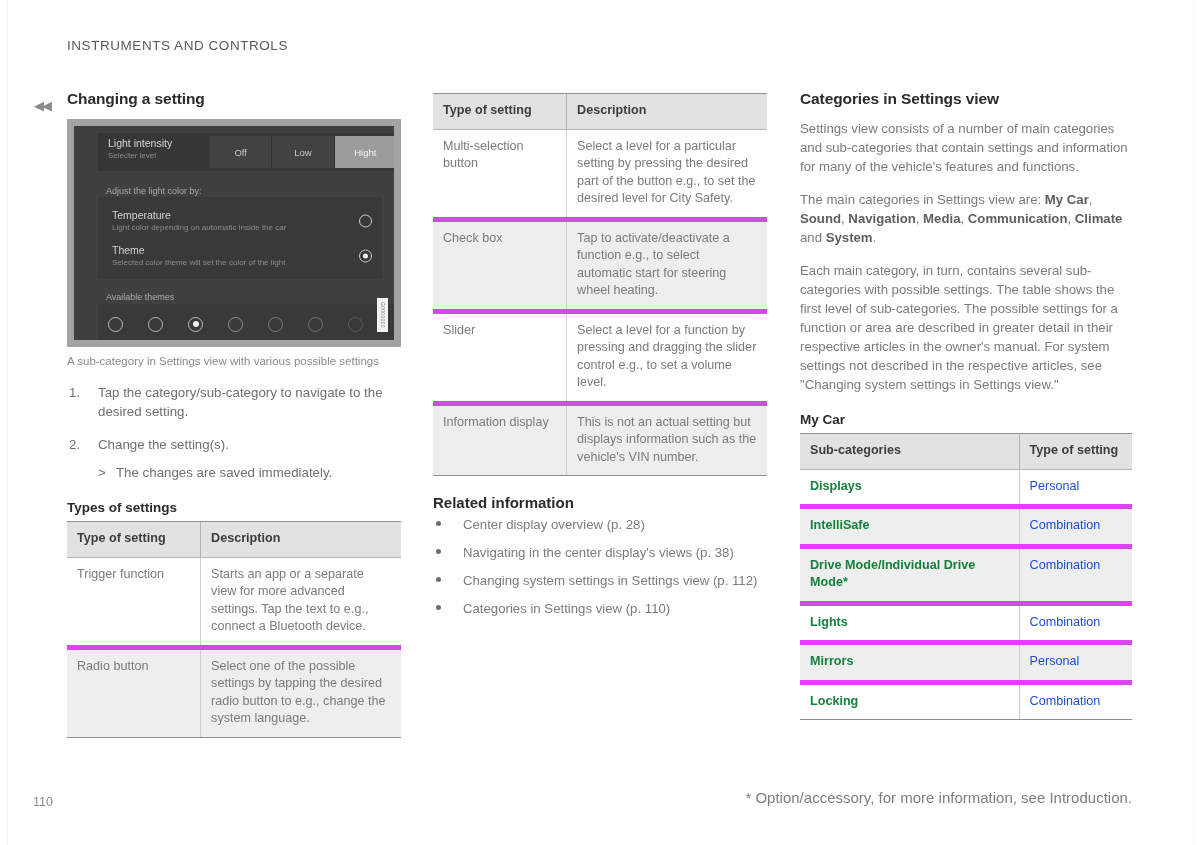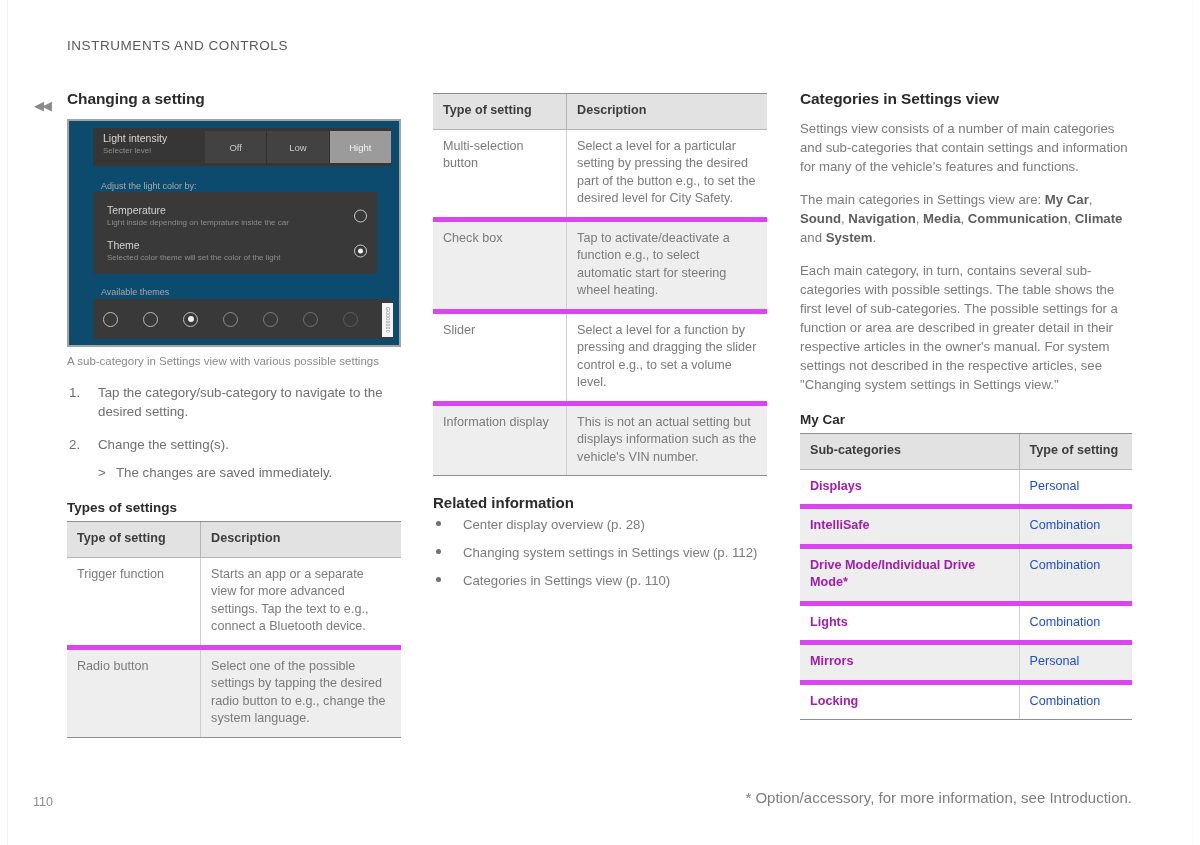--- a/index.html
+++ b/index.html
@@ -68,22 +68,22 @@
     font-size: 13px;
     color: #8a8a8a;
     letter-spacing: -2px;
     line-height: 1;
   }
 
   
   .device-shot {
     position: relative;
     width: 334px; height: 228px;
-    background: #0c4a6e;
-    border: 2px solid #a3a3a3;
+    background: #404040;
+    border: 7px solid #a3a3a3;
     overflow: hidden;
     font-family: "Liberation Sans", sans-serif;
   }
   .ds-inner { position: absolute; inset: 0; }
 
   .ds-toolbar {
     position: absolute;
     left: 24px; top: 7px;
     width: 298px; height: 38px;
     background: #363636;
@@ -287,21 +287,21 @@
   }
   table.doc thead th.colsep {
     border-left: 1px solid #b4b4b4;
   }
 
   .tbl-left  col.c1 { width: 40%; }
   .tbl-right col.c1 { width: 66%; }
 
   
   table.doc.cat tbody td { color: #1d4ed8; }
-  table.doc.cat tbody td.name { color: #a21caf; font-weight: bold; }
+  table.doc.cat tbody td.name { color: #15803d; font-weight: bold; }
   table.doc.cat thead th { font-weight: bold; }
 
   
   .related-title {
     margin: 18px 0 4px 0;
     font-size: 15px;
     font-weight: bold;
     color: #2b2b2b;
   }
   ul.related {
@@ -374,21 +374,21 @@
           <div class="ds-seg">Off</div>
           <div class="ds-seg">Low</div>
           <div class="ds-seg active">Hight</div>
         </div>
 
         <div class="ds-heading">Adjust the light color by:</div>
 
         <div class="ds-panel">
           <div class="ds-row">
             <div class="ds-row-title">Temperature</div>
-            <div class="ds-row-sub">Light inside depending on temprature inside the car</div>
+            <div class="ds-row-sub">Light color depending on automatic inside the car</div>
             <div class="ds-radio"></div>
           </div>
           <div class="ds-row">
             <div class="ds-row-title">Theme</div>
             <div class="ds-row-sub">Selected color theme will set the color of the light</div>
             <div class="ds-radio on"></div>
           </div>
         </div>
 
         <div class="ds-themes-label">Available themes</div>
@@ -480,20 +480,21 @@
         <tr class="alt">
           <td>Information display</td>
           <td class="colsep">This is not an actual setting but displays information such as the vehicle's VIN number.</td>
         </tr>
       </tbody>
     </table>
 
     <div class="related-title">Related information</div>
     <ul class="related">
       <li><span class="bullet"></span><span>Center display overview (p. 28)</span></li>
+      <li><span class="bullet"></span><span>Navigating in the center display's views (p. 38)</span></li>
       <li><span class="bullet"></span><span>Changing system settings in Settings view (p. 112)</span></li>
       <li><span class="bullet"></span><span>Categories in Settings view (p. 110)</span></li>
     </ul>
 
   </div>
 
   <div class="col col-right">
 
     <h2 class="section-title">Categories in Settings view</h2>
 

